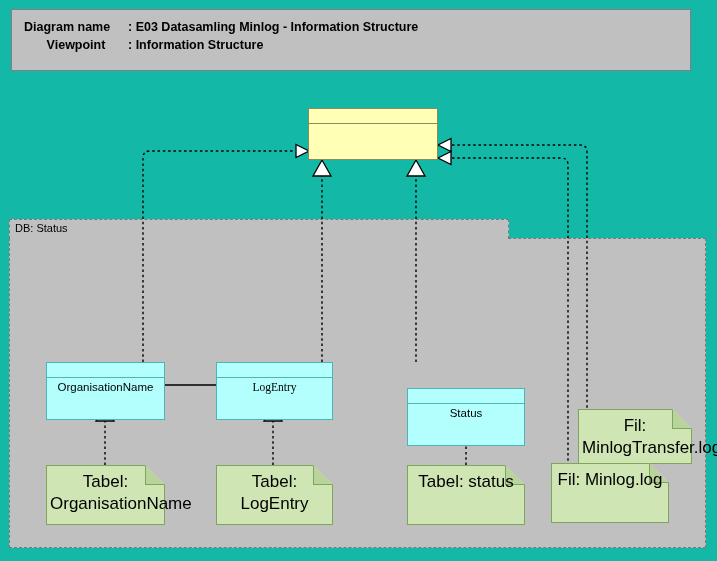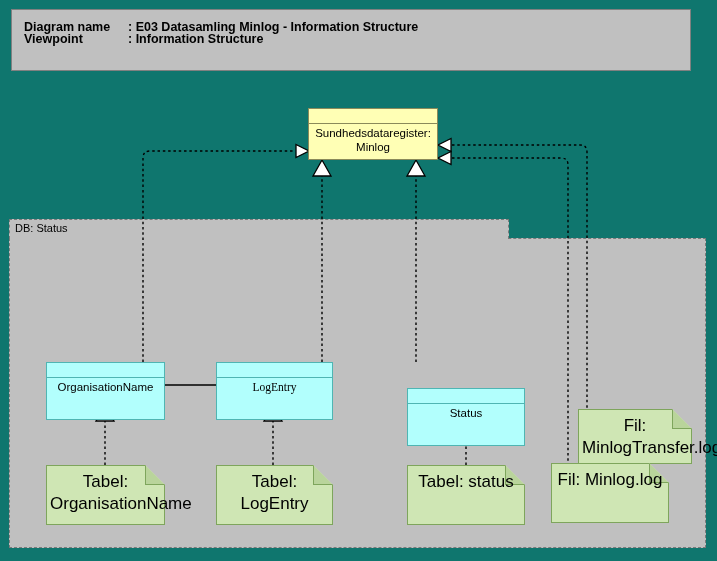--- a/index.html
+++ b/index.html
@@ -4,21 +4,21 @@
 <style>
   html,body{margin:0;padding:0;background:#ffffff;}
   body{
     font-family:"Liberation Sans", sans-serif;
     -webkit-font-smoothing:antialiased;
   }
   #canvas{
     position:relative;
     width:717px;
     height:561px;
-    background:#0f766e;
+    background:#14b8a6;
     overflow:hidden;
   }
 
   
   #title-band{
     position:absolute;
     left:11px; top:9px;
     width:680px; height:62px;
     background:#c0c0c0;
     border:1px solid #808080;
@@ -27,21 +27,21 @@
   .title-row{
     position:absolute;
     left:12px;
     font-size:12.5px;
     font-weight:bold;
     color:#000000;
     white-space:pre;
     letter-spacing:0px;
   }
   #title-row-1{top:10px;}
-  #title-row-2{top:22px;}
+  #title-row-2{top:28px;text-align:center;}
   .t-label{display:inline-block;}
   .t-label.w1{width:104px;}
   .t-label.w2{width:104px;}
 
   
   #group-db{
     position:absolute;
     left:9px; top:219px;
     width:697px; height:329px;
   }
@@ -205,21 +205,20 @@
 
     <path class="dashline" d="M 273,465 L 273,420"></path>
     <polygon class="tri" points="273,405 282,421 264,421"></polygon>
 
     <path class="dashline" d="M 466,465 L 466,420"></path>
     <polygon class="tri" points="466,405 475,421 457,421"></polygon>
   </svg>
 
   <div class="node yellow" style="left:308px; top:108px; width:130px; height:52px;">
     <div class="strip"></div>
-    <div class="node-label">Sundhedsdataregister: Minlog</div>
   </div>
 
   <div class="node cyan" style="left:46px; top:362px; width:119px; height:58px;">
     <div class="strip"></div>
     <div class="node-label">OrganisationName</div>
   </div>
 
   <div class="node cyan" style="left:216px; top:362px; width:117px; height:58px;font-family:Liberation Serif, serif;">
     <div class="strip"></div>
     <div class="node-label">LogEntry</div>

